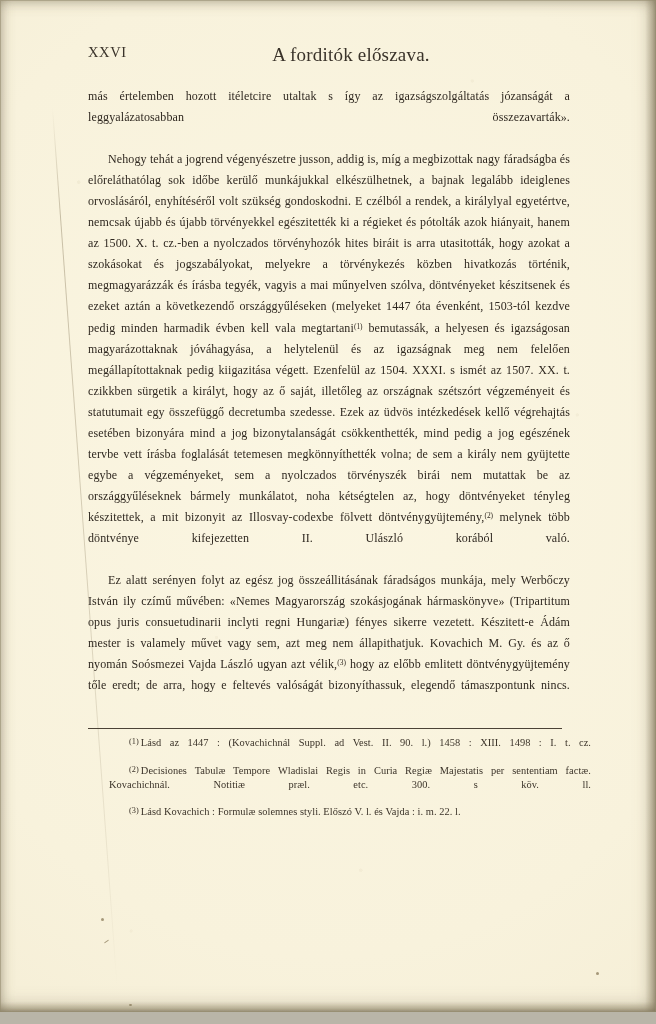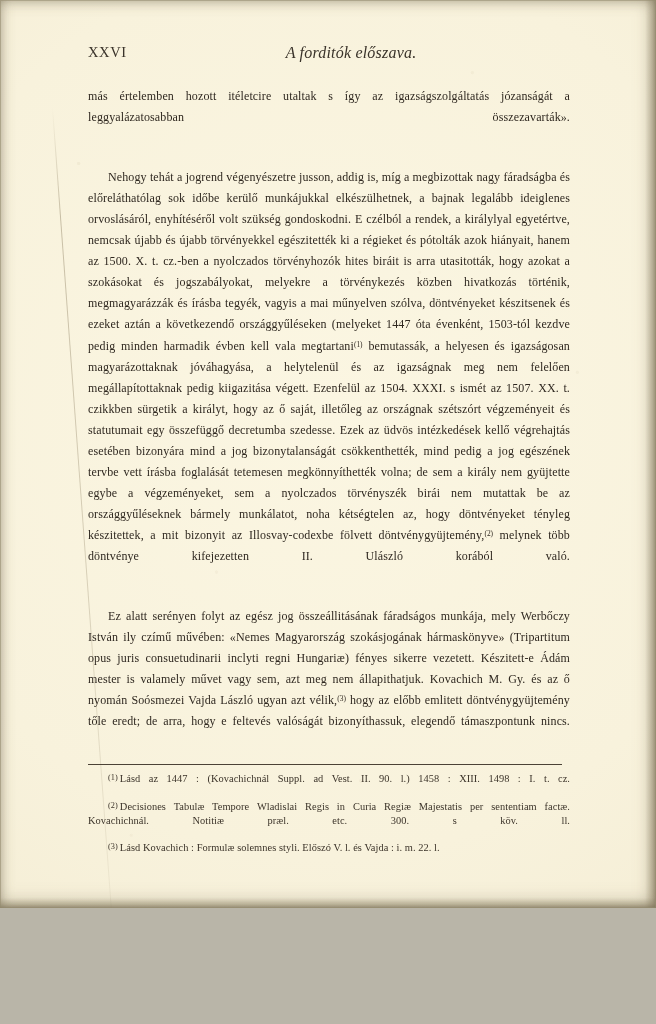--- a/index.html
+++ b/index.html
@@ -11,21 +11,21 @@
     width: 656px;
     height: 1024px;
     overflow: hidden;
     font-family: "Liberation Serif", "DejaVu Serif", serif;
   }
 
   
   #scan-page {
     position: relative;
     width: 656px;
-    height: 908px;
+    height: 1012px;
     background:
       radial-gradient(ellipse 120% 90% at 50% 45%, #fbf6e2 0%, #f8f2dc 55%, #f2ead0 100%);
     box-sizing: border-box;
     overflow: hidden;
   }
 
   
   #paper-grain {
     position: absolute;
     inset: 0;
@@ -102,22 +102,21 @@
     font-size: 14.5px;
     letter-spacing: .6px;
     color: #3a332a;
   }
   #head-title {
     position: absolute;
     left: 16px;
     right: 0;
     top: 0;
     text-align: center;
-    font-style: italic;
-    font-size: 16px;
+    font-size: 19px;
     letter-spacing: .2px;
     color: #3a332a;
     padding-left: 28px;
   }
 
   
   .para {
     margin: 0;
     font-size: 12px;
     line-height: 21.05px;
@@ -125,21 +124,20 @@
     text-align: justify;
     text-justify: inter-word;
     hyphens: manual;
     letter-spacing: .01em;
   }
   .para + .para {
     margin-top: 0;
   }
   .para.indent {
     text-indent: 20px;
-    margin-top: 18px;
   }
   
   .para:after {
     content: "";
     display: inline-block;
     width: 100%;
   }
 
   sup.fn-ref {
     font-size: .62em;
@@ -151,20 +149,21 @@
   
   #footnote-rule {
     width: 474px;
     height: 0;
     border: 0;
     border-top: 1px solid #4b4236;
     margin: 11px 0 7px 0;
   }
   #footnotes {
     width: 482px;
+    margin-left: 21px;
   }
   .footnote {
     margin: 0 0 1px 0;
     font-size: 10.4px;
     line-height: 13.4px;
     color: #3c342a;
     text-align: justify;
     text-indent: 20px;
     letter-spacing: .005em;
   }

